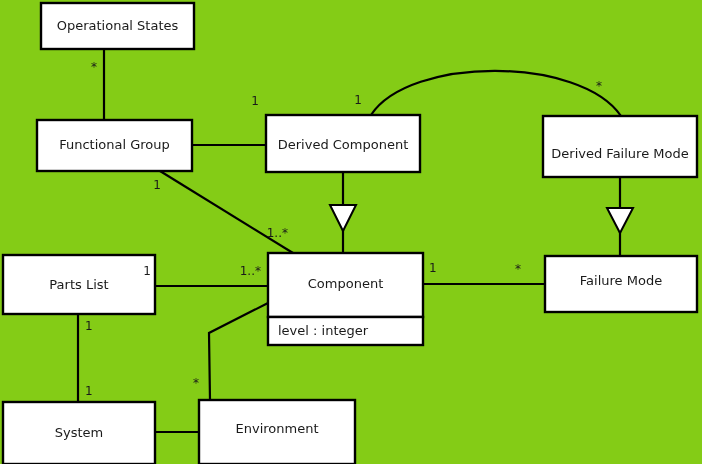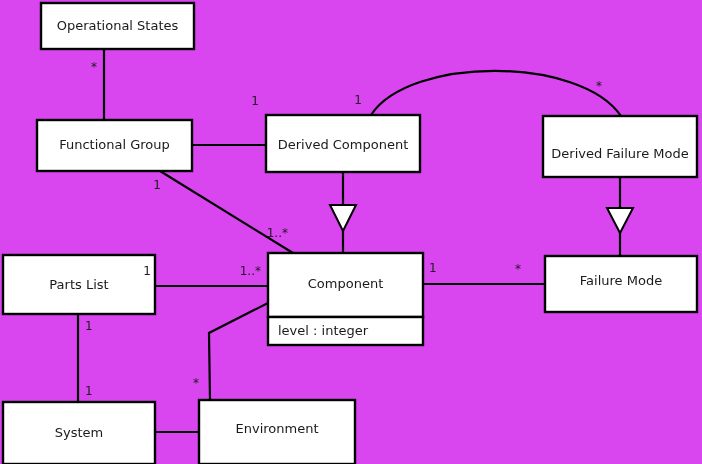--- a/index.html
+++ b/index.html
@@ -4,21 +4,21 @@
 <style>
   html, body {
     margin: 0;
     padding: 0;
     background: #ffffff;
   }
   #diagram-root {
     position: relative;
     width: 702px;
     height: 464px;
-    background: #d946ef;
+    background: #84cc16;
     font-family: "DejaVu Sans", sans-serif;
     overflow: hidden;
   }
   #uml-svg {
     position: absolute;
     left: 0;
     top: 0;
     width: 702px;
     height: 464px;
   }

